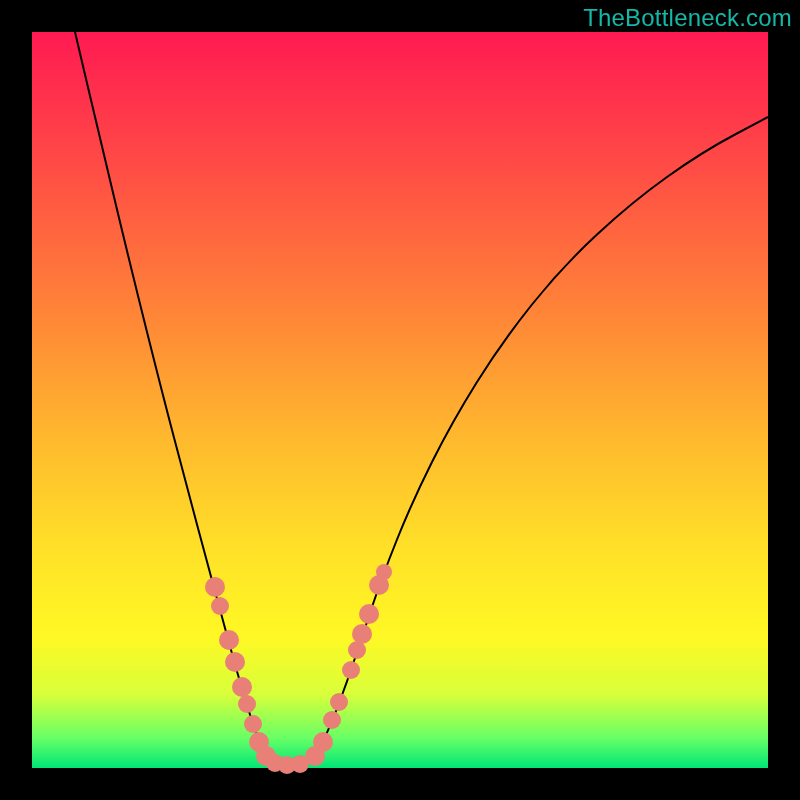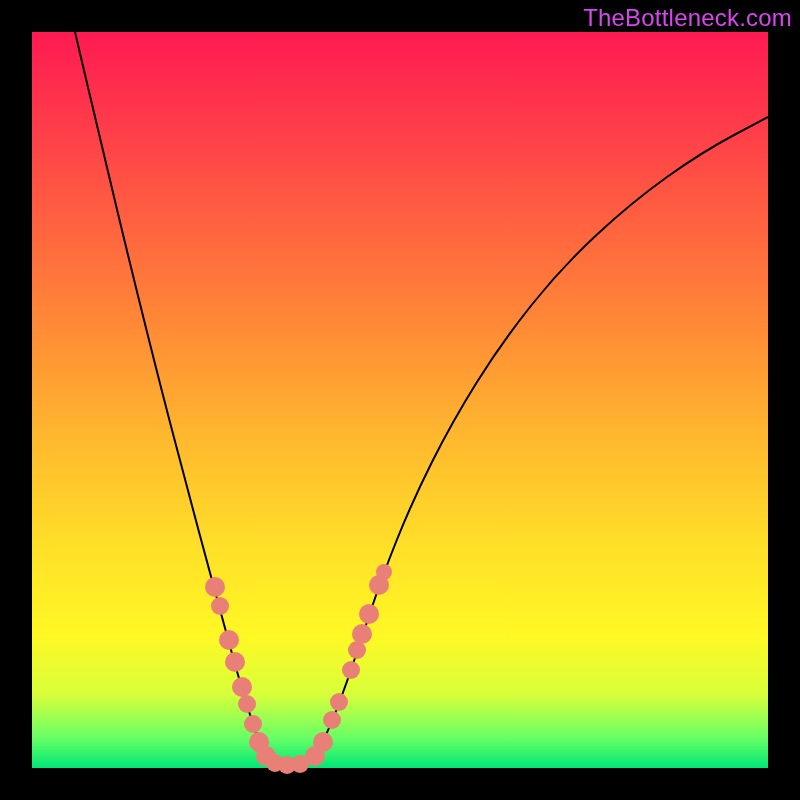--- a/index.html
+++ b/index.html
@@ -36,21 +36,21 @@
       #fff824 82%,
       #d8ff3a 90%,
       #66ff66 96%,
       #00e676 100%
     );
   }
   .watermark {
     position: absolute;
     top: 4px;
     right: 8px;
-    color: #d946ef;
+    color: #14b8a6;
     font-size: 24px;
     font-weight: 500;
     letter-spacing: 0.2px;
     user-select: none;
   }
   svg.curve {
     position: absolute;
     left: 0;
     top: 0;
     width: 736px;

